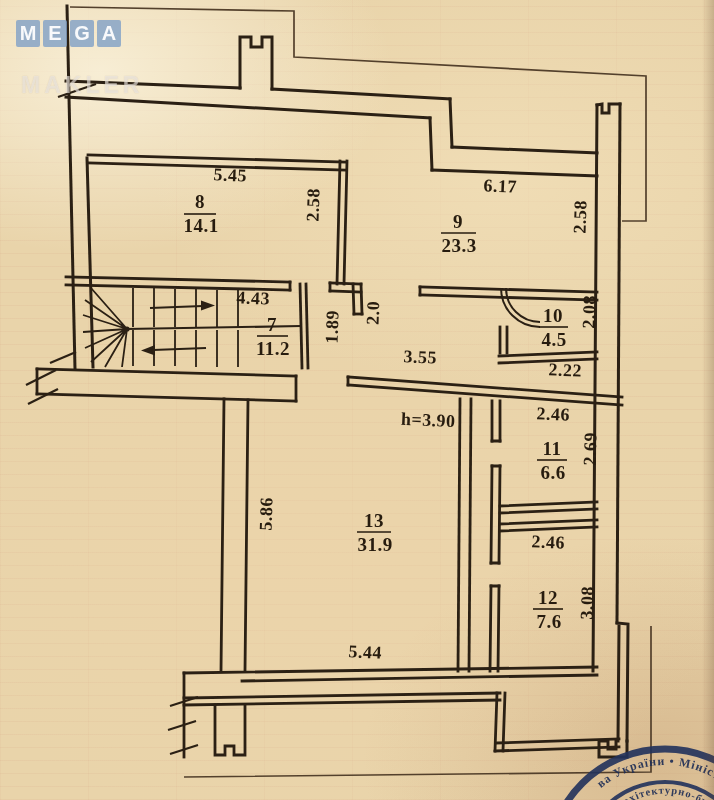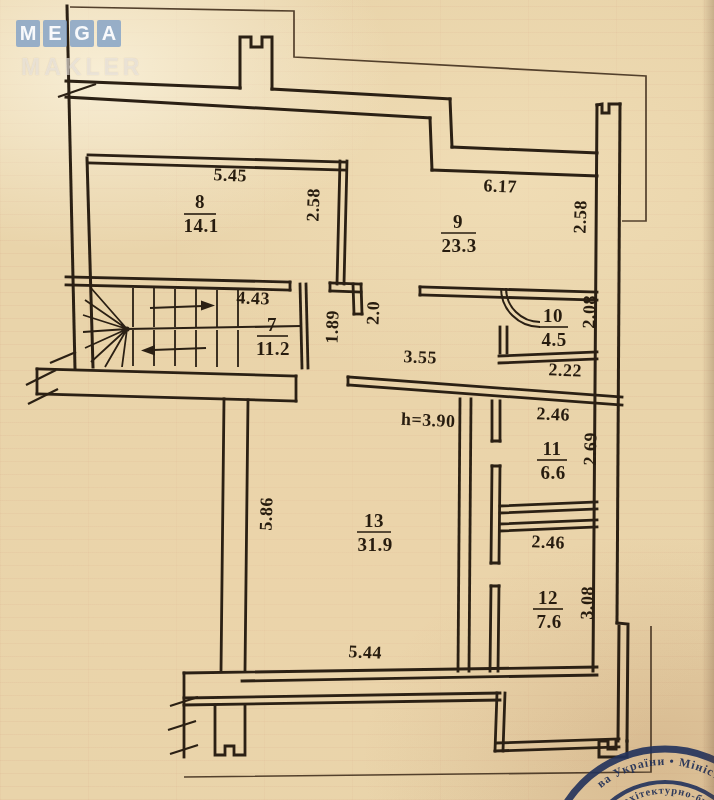--- a/index.html
+++ b/index.html
@@ -20,21 +20,21 @@
   .plan-svg{position:absolute;left:0;top:0;}
   .lbl{font-family:"Liberation Serif",serif;font-weight:700;font-size:18px;fill:#271c0f;letter-spacing:.5px;}
   .num{font-size:19px;}
   .stamp-text{font-family:"Liberation Serif",serif;font-weight:700;fill:#1c2c55;letter-spacing:1px;}
   
   .watermark{position:absolute;left:16px;top:20px;}
   .tiles{display:flex;gap:3px;}
   .tile{width:24px;height:27px;background:rgba(127,160,199,0.80);color:rgba(255,255,255,0.93);
     font-family:"Liberation Sans",sans-serif;font-weight:700;font-size:20px;line-height:27px;
     text-align:center;border-radius:2px;}
-  .wm-sub{margin-top:7px;margin-left:5px;font-family:"Liberation Sans",sans-serif;font-weight:700;
+  .wm-sub{margin-top:25px;margin-left:5px;font-family:"Liberation Sans",sans-serif;font-weight:700;
     font-size:23px;letter-spacing:4px;color:rgba(255,255,255,0.52);
     text-shadow:0 0 1px rgba(140,115,90,0.35);}
 </style>
 </head>
 <body>
 
 <div class="paper">
 
   <svg class="plan-svg" width="714" height="800" viewBox="0 0 714 800">
 

